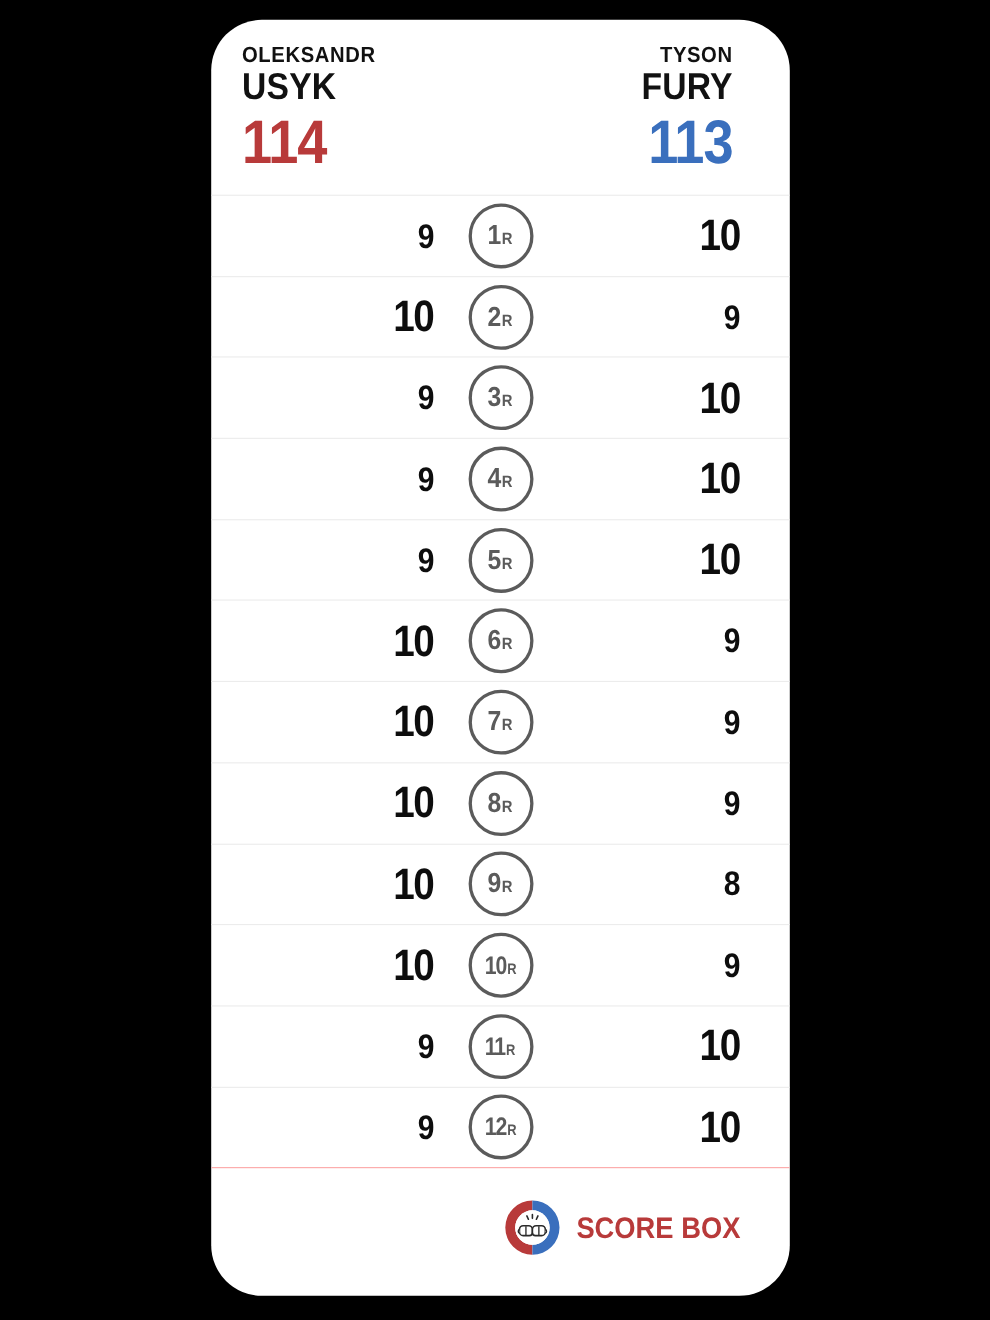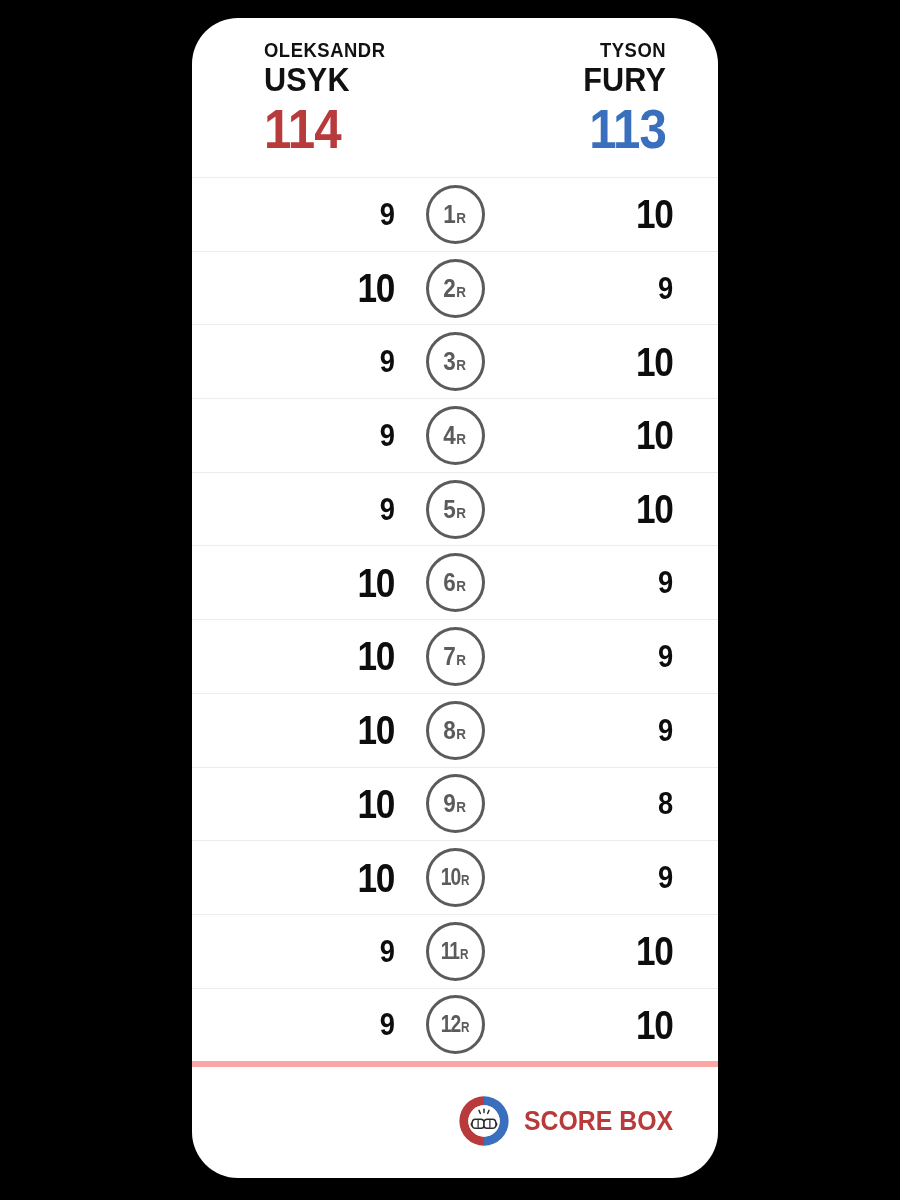--- a/index.html
+++ b/index.html
@@ -39,21 +39,21 @@
   .header {
     position: relative;
     height: 159px;
     box-sizing: border-box;
   }
 
   .fighter {
     position: absolute;
     top: 22px;
   }
-  .fighter.left  { left: 28px;  text-align: left; margin-left: 44px;  }
+  .fighter.left  { left: 28px;  text-align: left;  }
   .fighter.right { right: 52px; text-align: right; }
 
   .first-name {
     font-family: "Liberation Sans Narrow", "Liberation Sans", sans-serif;
     font-size: 20px;
     font-weight: 700;
     letter-spacing: 0.6px;
     color: #111111;
     line-height: 1;
     transform: scaleX(0.92);
@@ -159,21 +159,21 @@
   .round-r   { font-size: 15px; margin-left: 1px; }
 
   .round-badge.wide .round-num { font-size: 23px; letter-spacing: -1.2px; }
   .round-badge.wide .round-r   { font-size: 14px; }
   .round-badge.wide .round-badge-text { transform: scaleX(0.84); }
 
   
   .footer {
     position: relative;
     height: 116px;
-    border-top: 6px solid #fca5a5;
+    border-top: 1px solid #fca5a5;
     padding-left: 27px;
   }
 
   .brand {
     position: absolute;
     right: 32px;
     top: 26px;
     display: flex;
     align-items: center;
   }

